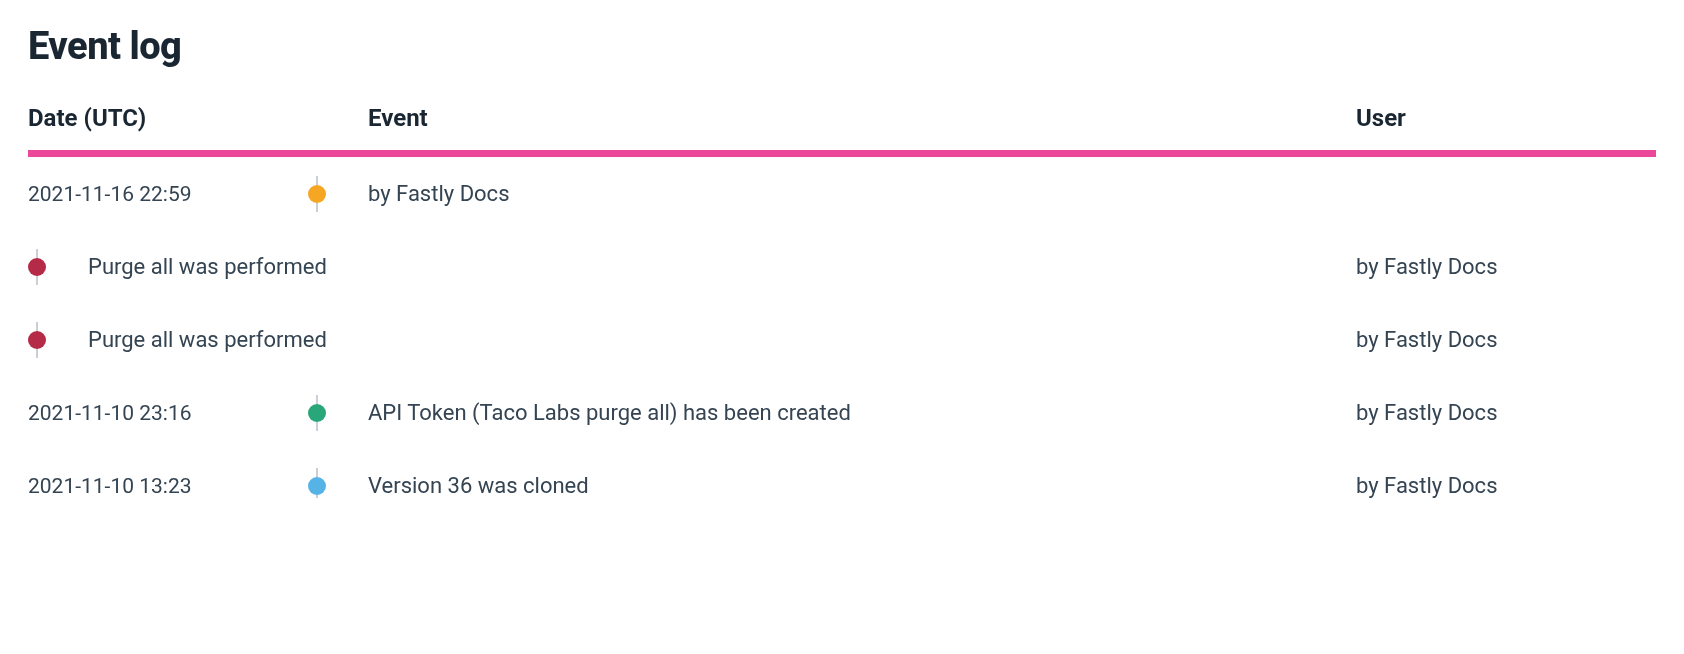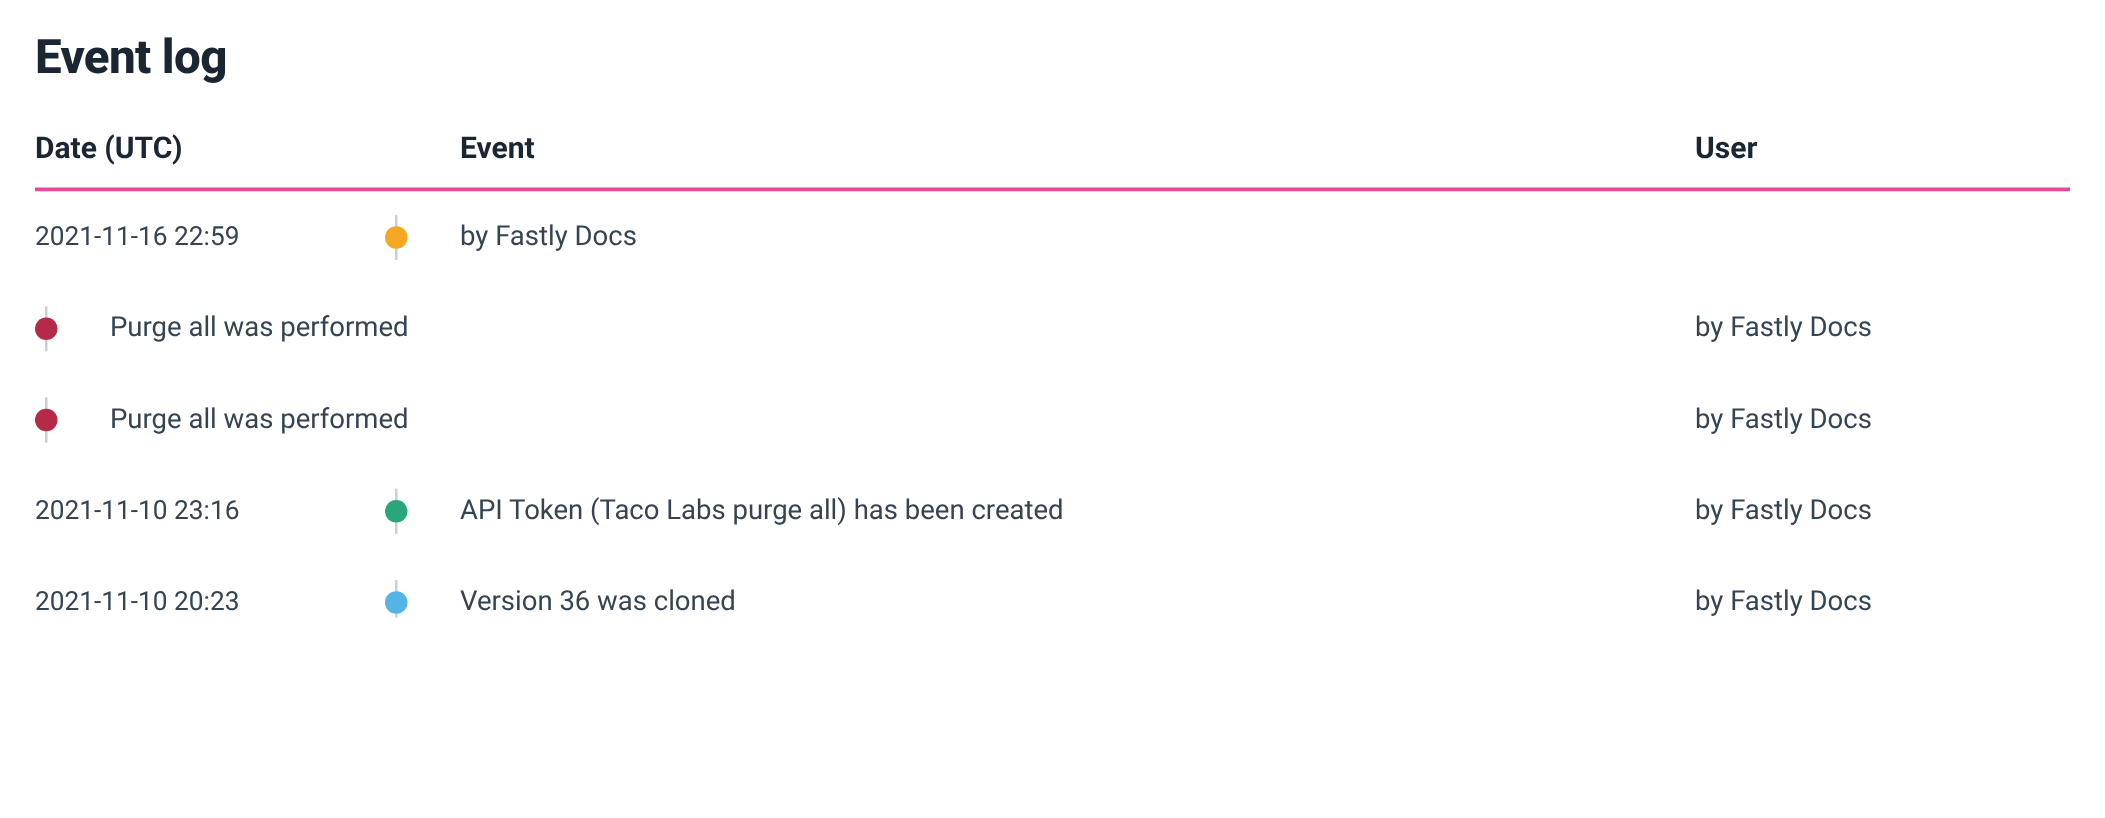--- a/index.html
+++ b/index.html
@@ -23,21 +23,21 @@
     .log-container {
       width: 100%;
     }
     .log-row {
       display: flex;
       align-items: center;
       position: relative;
     }
     .header-row {
       padding-bottom: 18px;
-      border-bottom: 3px solid #ec4899;
+      border-bottom: 7px solid #ec4899;
     }
     .header-row .col {
       font-weight: 700;
       font-size: 24px;
       color: #1a2733;
     }
     .data-row {
       padding: 24px 0;
       font-size: 22px;
       color: #344452;
@@ -137,21 +137,21 @@
         </div>
         <div class="col-dot">
           <div class="timeline"></div>
           <div class="dot" style="background: rgb(42, 167, 122);"></div>
         </div>
         <div class="col-event">API Token (Taco Labs purge all) has been created</div>
         <div class="col-user">by Fastly Docs</div>
       </div>
       <div class="log-row data-row">
         <div class="col-date">
-          <span class="date-text">2021-11-10 20:23</span>
+          <span class="date-text">2021-11-10 13:23</span>
         </div>
         <div class="col-dot">
           <div class="timeline"></div>
           <div class="dot" style="background: rgb(86, 179, 230);"></div>
         </div>
         <div class="col-event">Version 36 was cloned</div>
         <div class="col-user">by Fastly Docs</div>
       </div>
     </div>
 </div>

